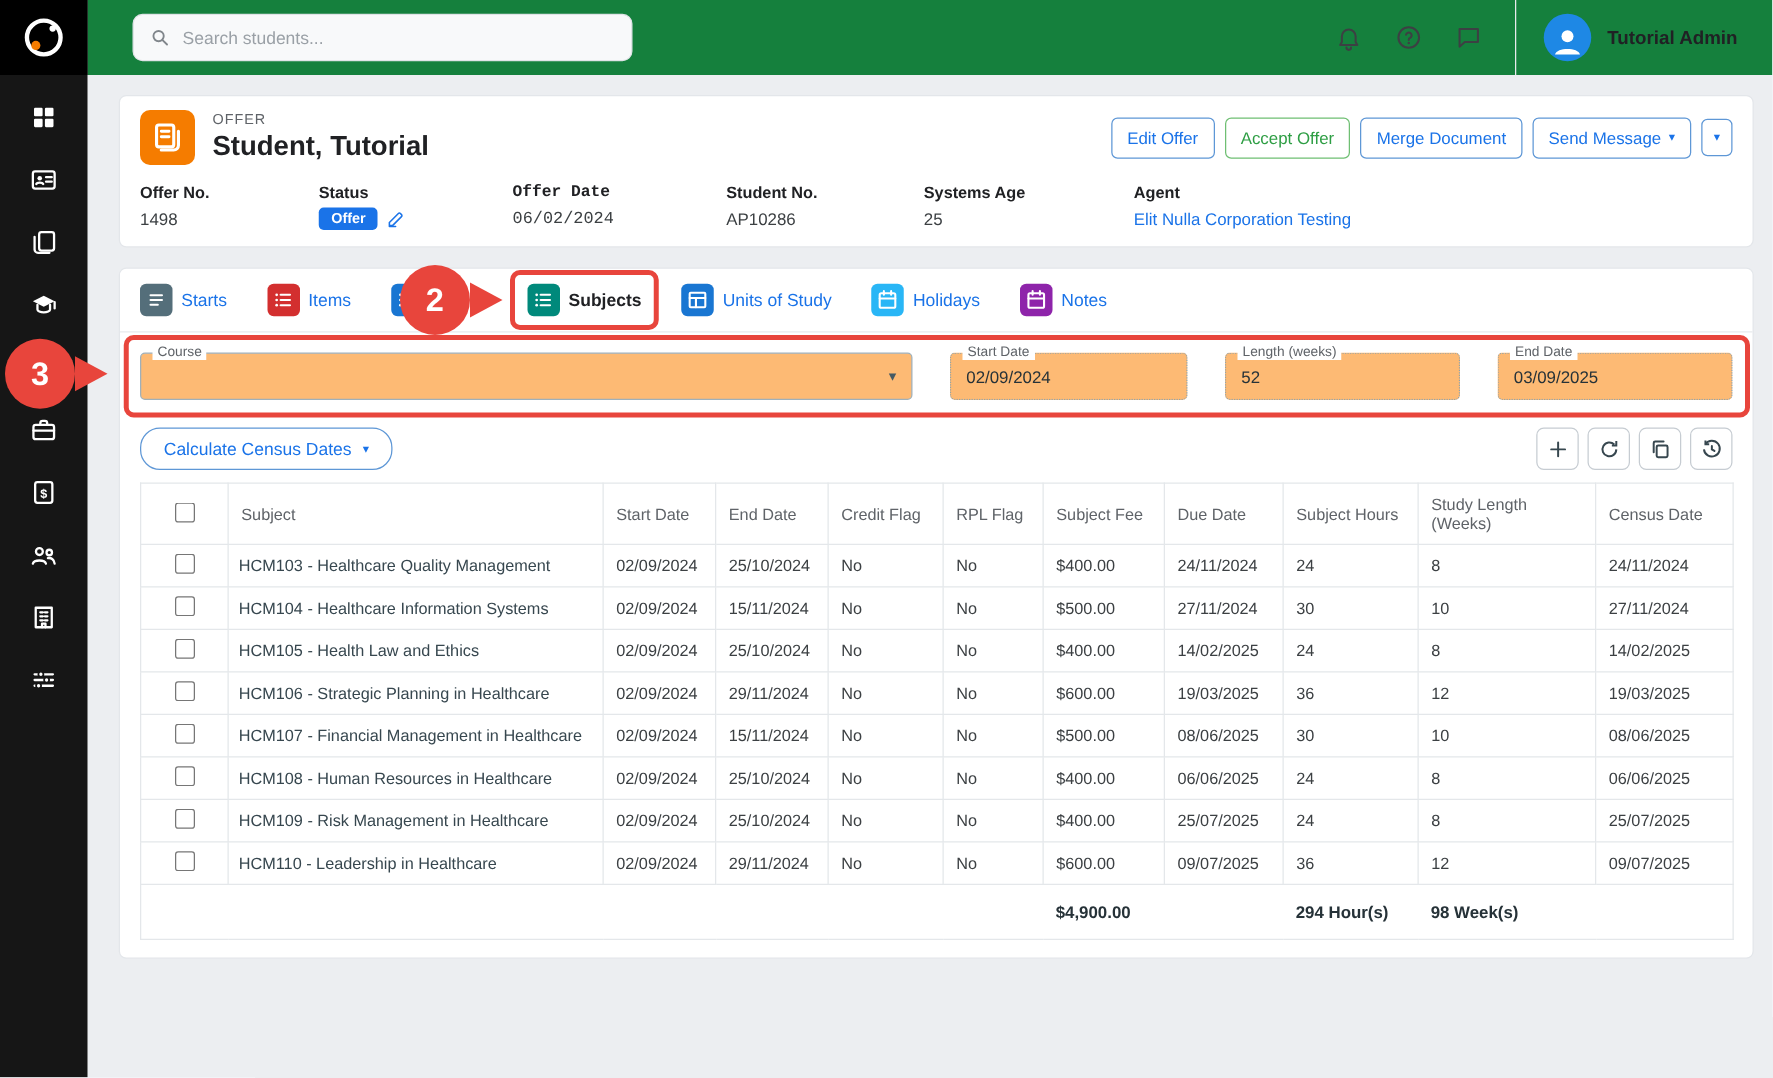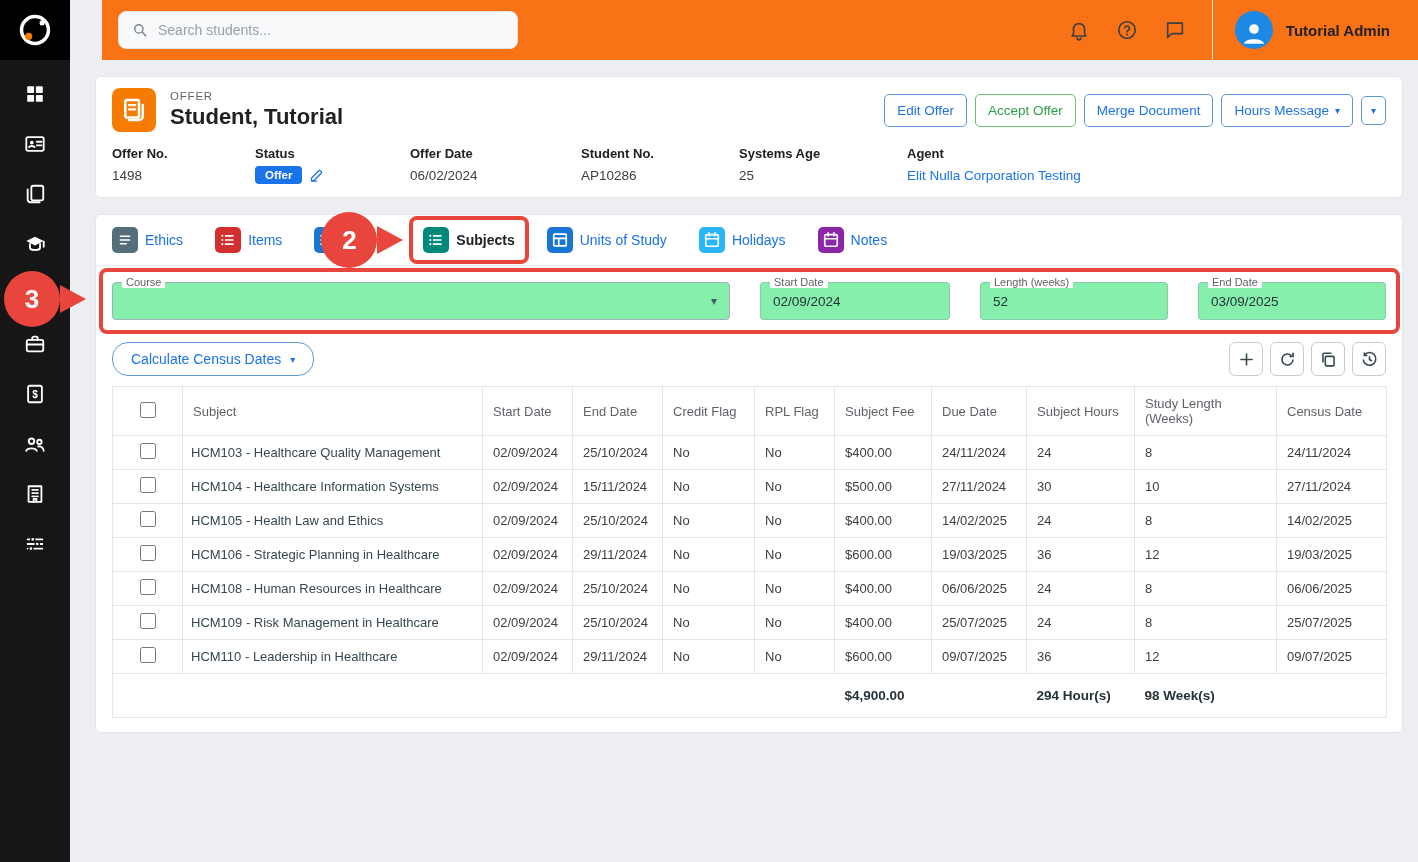--- a/index.html
+++ b/index.html
@@ -9,21 +9,21 @@
   
   .sidebar{width:70px;background:#161616;flex-shrink:0;display:flex;flex-direction:column;z-index:5;}
   .logo{height:60px;display:flex;align-items:center;justify-content:center;background:#000;cursor:pointer;}
   .logo svg{width:38px;height:38px;display:block;}
   .side-nav{display:flex;flex-direction:column;align-items:center;padding-top:22px;gap:26px;}
   .side-item{width:70px;height:24px;display:flex;align-items:center;justify-content:center;color:#fff;cursor:pointer;}
   .side-item.spacer{visibility:hidden;}
   .side-icon svg{width:22px;height:22px;display:block;}
   
   .main{flex:1;display:flex;flex-direction:column;min-width:0;}
-  .topbar{height:60px;background:#f97316;display:flex;align-items:center;padding-left:16px;flex-shrink:0;margin-left:32px;}
+  .topbar{height:60px;background:#15803d;display:flex;align-items:center;padding-left:36px;flex-shrink:0;}
   .search-box{display:flex;align-items:center;width:400px;height:38px;background:#f8f9fa;border:1px solid #e0e3e7;border-radius:8px;padding:0 12px;gap:9px;}
   .search-ic svg{width:18px;height:18px;display:block;}
   .search-input{border:0;outline:0;background:transparent;font:14px "Liberation Sans",sans-serif;color:#3c4043;flex:1;}
   .search-input::placeholder{color:#9aa0a6;}
   .tb-icons{margin-left:auto;display:flex;align-items:center;gap:26px;padding-right:26px;}
   .tb-icon{cursor:pointer;}
   .tb-icon svg{width:22px;height:22px;display:block;}
   .avatar-wrap{display:flex;align-items:center;gap:13px;border-left:1px solid #e8eaed;height:68px;padding:0 28px 0 22px;cursor:pointer;}
   .avatar{width:38px;height:38px;border-radius:50%;background:#1e88e5;display:flex;align-items:flex-end;justify-content:center;overflow:hidden;}
   .avatar svg{width:32px;height:32px;display:block;}
@@ -38,21 +38,21 @@
   .kicker{font-size:11.5px;letter-spacing:.8px;color:#5f6368;}
   .title{font-size:22px;font-weight:bold;color:#202124;margin-top:2px;}
   .oc-buttons{margin-left:auto;display:flex;gap:8px;align-items:center;}
   .btn{font-family:"Liberation Sans",sans-serif;font-size:13.5px;color:#1a73e8;background:#fff;border:1px solid #5e97d6;border-radius:5px;padding:8px 12px;cursor:pointer;display:flex;align-items:center;gap:6px;white-space:nowrap;}
   .btn.green{color:#2e9e44;border-color:#6fbf73;}
   .btn .caret{font-size:10px;}
   .btn.caret-only{padding:8px 9px;}
   .oc-info{display:flex;padding:6px 16px 13px;gap:48px;}
   .field-block:nth-child(1){width:95px;}
   .field-block:nth-child(2){width:107px;}
-  .field-block:nth-child(3){width:123px;}
+  .field-block:nth-child(3){width:123px;font-family:Liberation Mono, monospace;}
   .field-block:nth-child(4){width:110px;}
   .field-block:nth-child(5){width:120px;}
   .field-block:nth-child(6){flex:1;}
   .f-label{font-size:13px;font-weight:bold;color:#202124;white-space:nowrap;}
   .f-value{font-size:13.5px;color:#3c4043;margin-top:7px;white-space:nowrap;}
   .f-value.status{display:flex;align-items:center;margin-top:5px;}
   .badge{background:#1a73e8;color:#fff;font-size:11.5px;font-weight:bold;padding:3px 10px;border-radius:4px;display:inline-block;}
   .edit-ic{margin-left:7px;cursor:pointer;display:inline-flex;}
   .edit-ic svg{width:15px;height:15px;display:block;}
   .link{color:#1a73e8;cursor:pointer;}
@@ -69,21 +69,21 @@
   .hl-tab{position:absolute;left:-14px;right:-14px;top:-11px;bottom:-11px;border:4px solid #e8453c;border-radius:8px;pointer-events:none;z-index:20;}
   .ann-circle{width:56px;height:56px;border-radius:50%;background:#e8453c;color:#fff;font-size:26px;font-weight:bold;display:flex;align-items:center;justify-content:center;pointer-events:none;z-index:21;}
   .ann-arrow{width:0;height:0;border-top:14px solid transparent;border-bottom:14px solid transparent;border-left:26px solid #e8453c;pointer-events:none;z-index:21;}
   .c2{position:absolute;left:-102px;top:50%;transform:translateY(-50%);}
   .a2{position:absolute;left:-46px;top:50%;transform:translateY(-50%);}
   .c3{position:absolute;left:-92px;top:50%;transform:translateY(-50%);}
   .a3{position:absolute;left:-36px;top:50%;transform:translateY(-50%);}
   .hl-box{position:absolute;left:3px;right:2px;top:2px;bottom:-2px;border:4px solid #e8453c;border-radius:8px;pointer-events:none;z-index:20;}
   
   .course-row{display:flex;gap:30px;padding:16px 16px 12px;position:relative;align-items:center;}
-  .c-field{position:relative;border:1px solid #9fb0ba;border-radius:4px;height:38px;display:flex;align-items:center;padding:0 12px;background:#86efac;}
+  .c-field{position:relative;border:1px solid #9fb0ba;border-radius:4px;height:38px;display:flex;align-items:center;padding:0 12px;background:#fdba74;}
   .c-field.dotted{border-style:dotted;border-color:#8fa3ad;}
   .c-label{position:absolute;top:-7px;left:9px;background:#fff;padding:0 4px;font-size:11px;color:#5f6368;white-space:nowrap;}
   .c-value{font-size:13.5px;color:#263238;white-space:nowrap;overflow:hidden;}
   .c-field.course{width:618px;cursor:pointer;}
   .c-caret{margin-left:auto;color:#455a64;font-size:12px;padding-left:10px;}
   .c-field.sd{width:190px;}
   .c-field.lw{width:188px;}
   .c-field.ed{width:188px;}
   
   .toolbar-row{display:flex;align-items:center;padding:10px 16px 8px;}
@@ -261,21 +261,21 @@
             <button class="btn">
                 <span>Edit Offer</span>
               </button>
             <button class="btn green">
                 <span>Accept Offer</span>
               </button>
             <button class="btn">
                 <span>Merge Document</span>
               </button>
             <button class="btn">
-                <span>Hours Message</span>
+                <span>Send Message</span>
                 <span class="caret">▾</span>
               </button>
             <button class="btn caret-only">
                 <span class="caret">▾</span>
               </button>
           </div>
         </div>
         <div class="oc-info">
           <div class="field-block">
             <div class="f-label">Offer No.</div>
@@ -313,21 +313,21 @@
       </section>
 
       <section class="panel">
         <div class="tabs">
             <div class="tab">
               <span class="tab-icon" style="background:#546e7a">
                 <svg viewBox="0 0 24 24">
                   <path d="M6.5 7.5h11M6.5 12h11M6.5 16.5h7" fill="none" stroke="#fff" stroke-width="2" stroke-linecap="round"></path>
                 </svg>
               </span>
-              <span class="tab-label">Ethics</span>
+              <span class="tab-label">Starts</span>
             </div>
             <div class="tab">
               <span class="tab-icon" style="background:#d32f2f">
                 <svg viewBox="0 0 24 24">
                   <path d="M9 7h9M9 12h9M9 17h9" fill="none" stroke="#fff" stroke-width="2" stroke-linecap="round"></path>
                   <circle cx="5.2" cy="7" r="1.3" fill="#fff"></circle>
                   <circle cx="5.2" cy="12" r="1.3" fill="#fff"></circle>
                   <circle cx="5.2" cy="17" r="1.3" fill="#fff"></circle>
                 </svg>
               </span>
@@ -528,20 +528,33 @@
     <td>No</td>
     <td>No</td>
     <td>$600.00</td>
     <td>19/03/2025</td>
     <td>36</td>
     <td>12</td>
     <td>19/03/2025</td>
   </tr>
                 <tr>
     <td class="cb-col"><input type="checkbox" style=""></td>
+    <td class="subj">HCM107 - Financial Management in Healthcare</td>
+    <td>02/09/2024</td>
+    <td>15/11/2024</td>
+    <td>No</td>
+    <td>No</td>
+    <td>$500.00</td>
+    <td>08/06/2025</td>
+    <td>30</td>
+    <td>10</td>
+    <td>08/06/2025</td>
+  </tr>
+                <tr>
+    <td class="cb-col"><input type="checkbox" style=""></td>
     <td class="subj">HCM108 - Human Resources in Healthcare</td>
     <td>02/09/2024</td>
     <td>25/10/2024</td>
     <td>No</td>
     <td>No</td>
     <td>$400.00</td>
     <td>06/06/2025</td>
     <td>24</td>
     <td>8</td>
     <td>06/06/2025</td>

